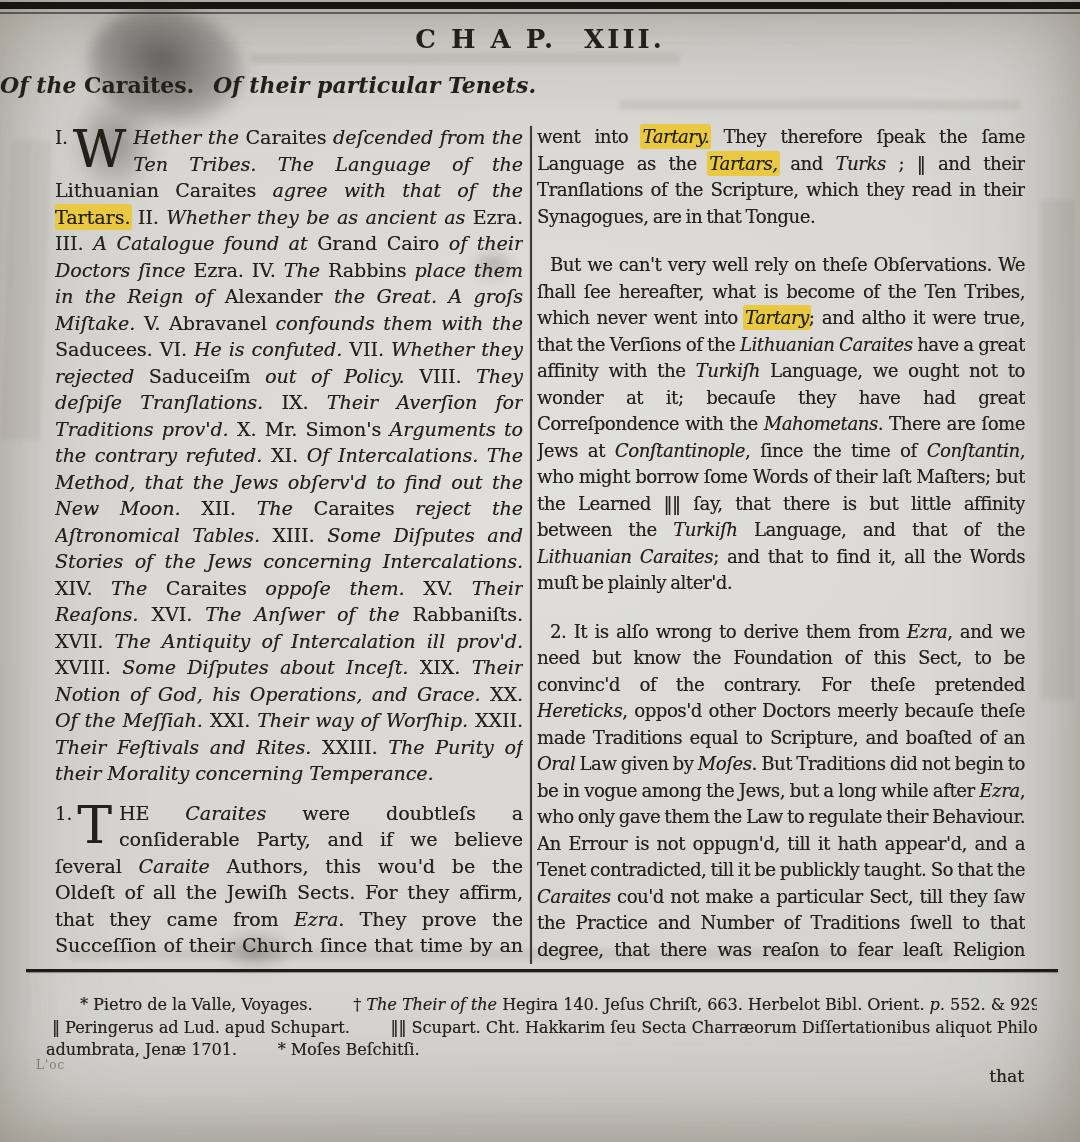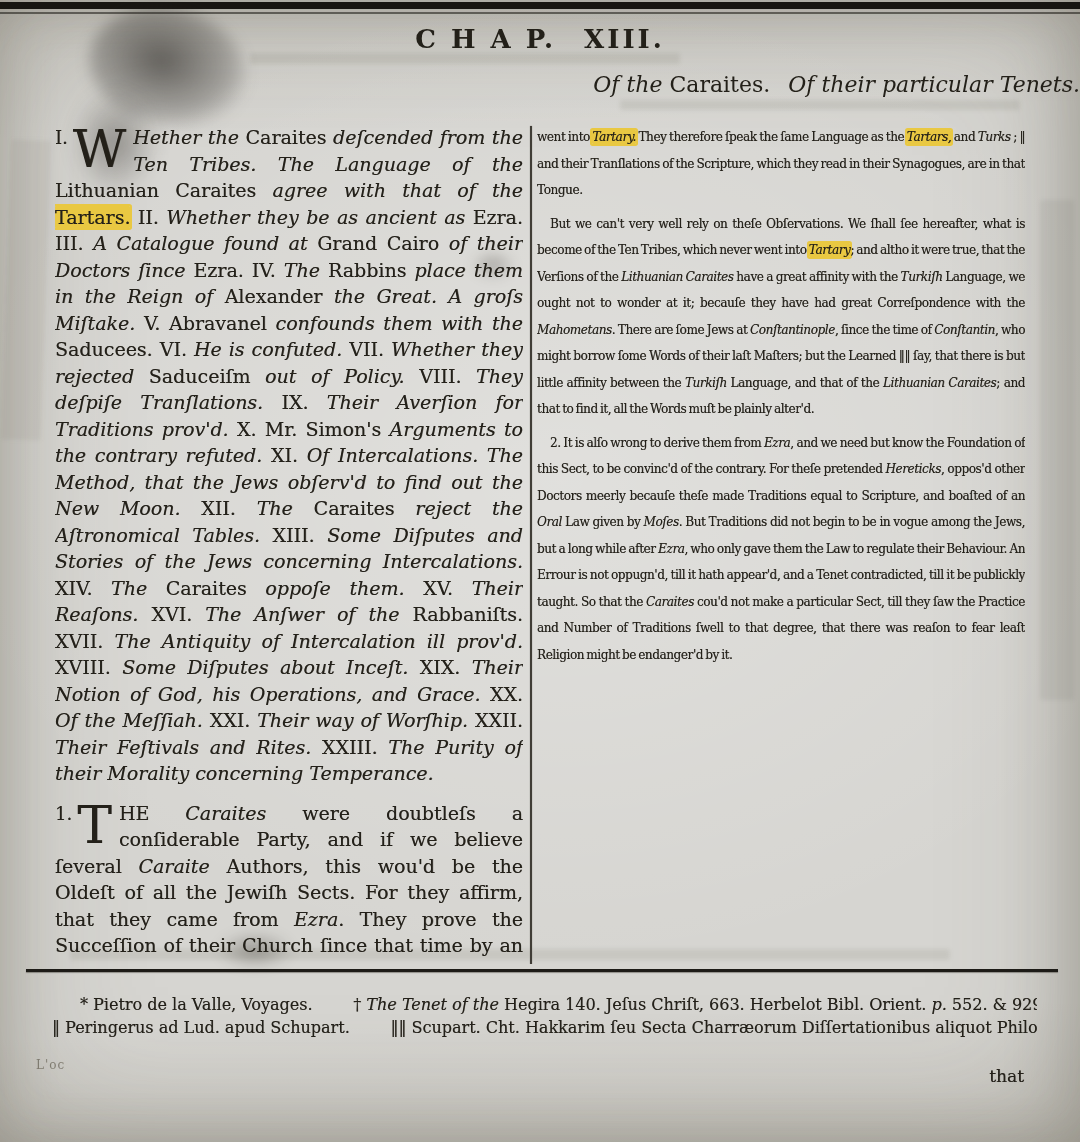--- a/index.html
+++ b/index.html
@@ -17,33 +17,33 @@
     font-family:"DejaVu Serif","Liberation Serif",serif;
     color:var(--ink);
   }
   .vignette{position:absolute;inset:0;pointer-events:none;
     box-shadow:inset 0 0 140px rgba(95,88,72,0.28), inset -18px 0 60px rgba(80,74,60,0.18), inset 14px 0 50px rgba(80,74,60,0.12);}
   
   .rule-top{position:absolute;top:2px;left:0;width:1080px;height:7px;background:#171511;}
   .rule-top-thin{position:absolute;top:12px;left:0;width:1080px;height:2px;background:rgba(23,21,17,0.55);}
   .chapter{position:absolute;top:24px;left:0;width:100%;text-align:center;
     font-size:26px;font-weight:bold;letter-spacing:3px;}
-  .subtitle{position:absolute;top:72px;left:0;width:100%;text-align:right;
-    font-size:22px;font-weight:normal;}
+  .subtitle{position:absolute;top:72px;left:0;width:100%;text-align:left;
+    font-size:22px;font-weight:bold;}
   
   .columns{position:absolute;top:124px;left:55px;width:970px;height:840px;display:flex;overflow:hidden;}
   .col{overflow:hidden;}
   .col-left{width:468px;}
   .col-right{flex:1;}
   .col-divider{width:2px;background:#403d36;margin:2px 5px 0 7px;box-shadow:0 0 1px rgba(40,38,32,0.8);}
   .par{text-align:justify;margin:0;font-size:19px;line-height:26.5px;
     text-shadow:0.3px 0.3px 0.5px rgba(28,24,18,0.5);}
-  .par + .par{margin-top:7px;}
+  .par + .par{margin-top:22px;}
   .col-left .par.sect{margin-top:13px;}
-  .col-right .par{font-size:12px;letter-spacing:-0.4px;word-spacing:-1.2px;}
+  .col-right .par{font-size:18px;letter-spacing:-0.4px;word-spacing:-1.2px;}
   .par.ind{text-indent:13px;}
   .seg.it{font-style:italic;}
   .seg.rm{font-style:normal;}
   .seg.hl{background:var(--hl);box-shadow:0 0 0 2px var(--hl);border-radius:1px;}
   .seg-num{float:left;font-style:normal;font-size:18px;line-height:26px;margin:1px 5px 0 0;}
   .seg-d{float:left;font-style:normal;font-size:52px;line-height:47px;height:50px;padding:2px 7px 0 0;}
   
   .rule-bottom{position:absolute;top:969px;left:26px;width:1032px;height:3px;background:#1d1b17;box-shadow:0 1px 1px rgba(40,38,30,0.4);}
   .footnotes{position:absolute;top:994px;left:52px;width:985px;font-size:16px;line-height:22.5px;
     text-shadow:0.3px 0.3px 0.4px rgba(28,24,18,0.45);}
@@ -104,18 +104,19 @@
     <p class="par"><span class="seg rm">went into </span><span class="seg it hl">Tartary.</span><span class="seg rm"> They therefore ſpeak the ſame Language as the </span><span class="seg it hl">Tartars,</span><span class="seg rm"> and </span><span class="seg it">Turks</span><span class="seg rm"> ; ‖ and their Tranſlations of the Scripture, which they read in their Synagogues, are in that Tongue.</span></p>
     <p class="par ind"><span class="seg rm">But we can't very well rely on theſe Obſervations. We ſhall ſee hereafter, what is become of the Ten Tribes, which never went into </span><span class="seg it hl">Tartary</span><span class="seg rm">; and altho it were true, that the Verſions of the </span><span class="seg it">Lithuanian Caraites</span><span class="seg rm"> have a great affinity with the </span><span class="seg it">Turkiſh</span><span class="seg rm"> Language, we ought not to wonder at it; becauſe they have had great Correſpondence with the </span><span class="seg it">Mahometans</span><span class="seg rm">. There are ſome Jews at </span><span class="seg it">Conſtantinople</span><span class="seg rm">, ſince the time of </span><span class="seg it">Conſtantin</span><span class="seg rm">, who might borrow ſome Words of their laſt Maſters; but the Learned ‖‖ ſay, that there is but little affinity between the </span><span class="seg it">Turkiſh</span><span class="seg rm"> Language, and that of the </span><span class="seg it">Lithuanian Caraites</span><span class="seg rm">; and that to find it, all the Words muſt be plainly alter'd.</span></p>
     <p class="par ind"><span class="seg rm">2. It is alſo wrong to derive them from </span><span class="seg it">Ezra</span><span class="seg rm">, and we need but know the Foundation of this Sect, to be convinc'd of the contrary. For theſe pretended </span><span class="seg it">Hereticks</span><span class="seg rm">, oppos'd other Doctors meerly becauſe theſe made Traditions equal to Scripture, and boaſted of an </span><span class="seg it">Oral</span><span class="seg rm"> Law given by </span><span class="seg it">Moſes</span><span class="seg rm">. But Traditions did not begin to be in vogue among the Jews, but a long while after </span><span class="seg it">Ezra</span><span class="seg rm">, who only gave them the Law to regulate their Behaviour. An Errour is not oppugn'd, till it hath appear'd, and a Tenet contradicted, till it be publickly taught. So that the </span><span class="seg it">Caraites</span><span class="seg rm"> cou'd not make a particular Sect, till they ſaw the Practice and Number of Traditions ſwell to that degree, that there was reaſon to fear leaſt Religion might be endanger'd by it.</span></p>
 
   </div>
 </div>
 
 <div class="rule-bottom"></div>
 
 <div class="footnotes">
-  <div class="fn-line first"><span class="seg rm">* Pietro de la Valle, Voyages.        † </span><span class="seg it">The Tenet of the </span><span class="seg rm">Hegira 140. Jeſus Chriſt, 663. Herbelot Bibl. Orient. </span><span class="seg it">p.</span><span class="seg rm"> 552. &amp; 929.</span></div>
+  <div class="fn-line first"><span class="seg rm">* Pietro de la Valle, Voyages.        † </span><span class="seg it">The Their of the </span><span class="seg rm">Hegira 140. Jeſus Chriſt, 663. Herbelot Bibl. Orient. </span><span class="seg it">p.</span><span class="seg rm"> 552. &amp; 929.</span></div>
   <div class="fn-line"><span class="seg rm">‖ Peringerus ad Lud. apud Schupart.        ‖‖ Scupart. Cht. Hakkarim ſeu Secta Charræorum Diſſertationibus aliquot Philologicis</span></div>
+  <div class="fn-line third"><span class="seg rm">adumbrata, Jenæ 1701.        * Moſes Beſchitſi.</span></div>
 </div>
 
 <div class="catchword">that</div>
 <div class="margin-mark">L'oc</div>
 
 </body></html>

